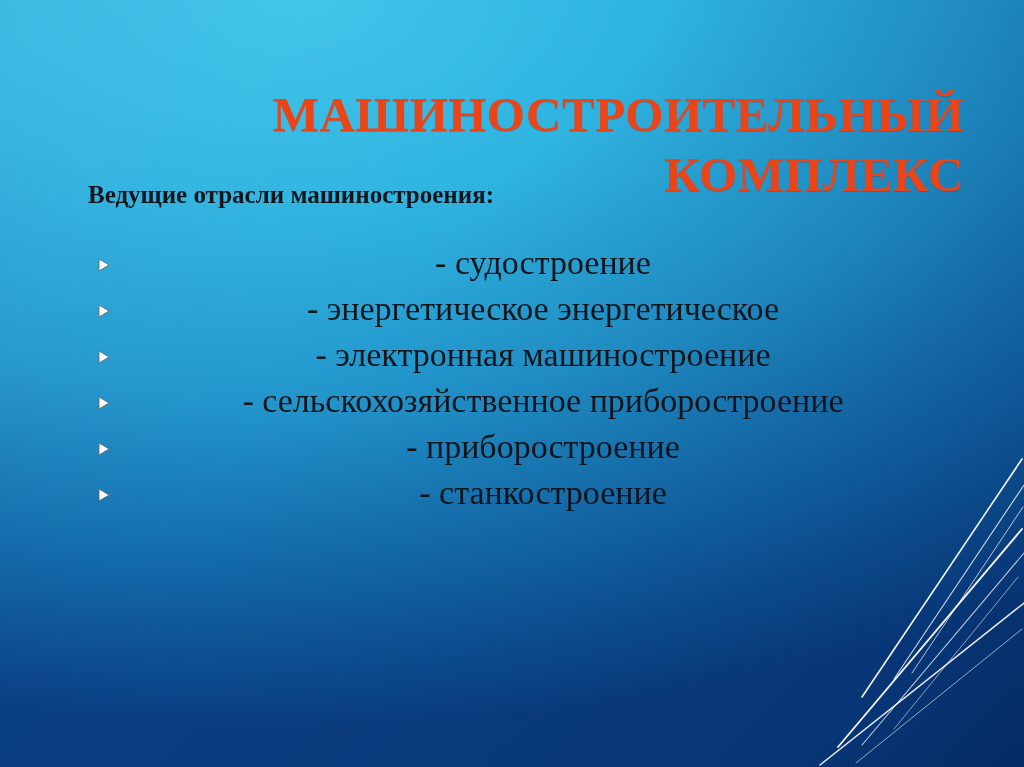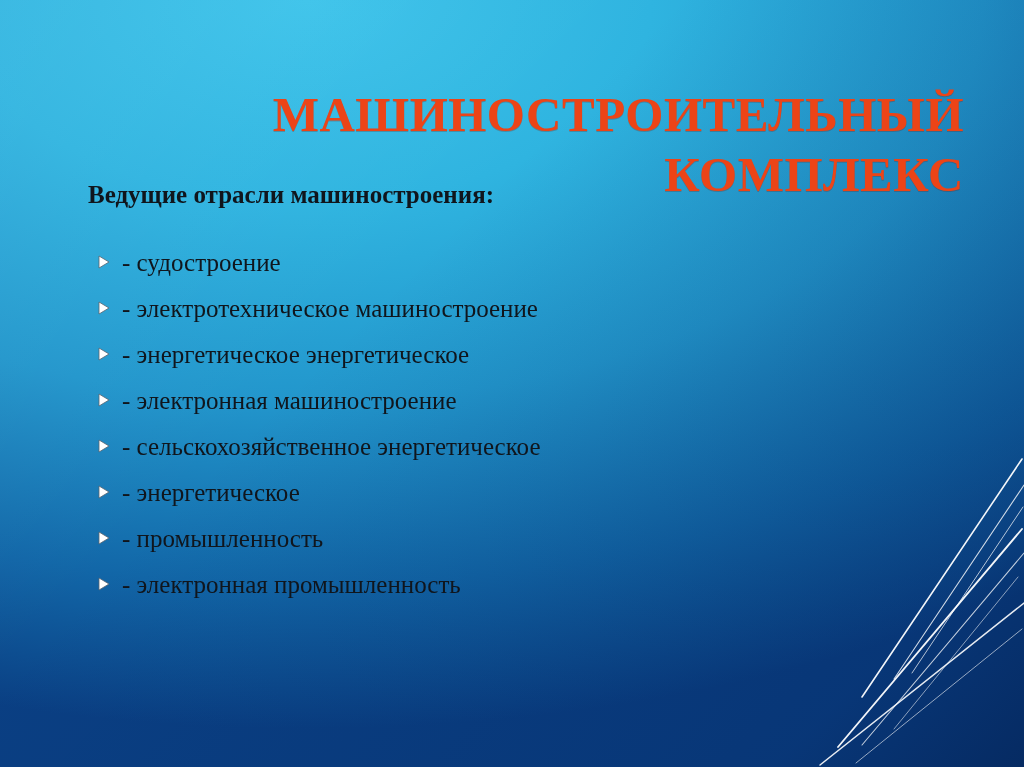--- a/index.html
+++ b/index.html
@@ -78,22 +78,23 @@
     margin: 0;
     padding: 0;
     list-style: none;
   }
   .bullet {
     display: flex;
     align-items: baseline;
     height: 46px;
     color: #10151c;
     font-family: "Liberation Serif", serif;
-    font-size: 25px;
+    font-size: 34px;
     line-height: 46px;
+    text-align: center;
   }
   .bullet-marker {
     flex: 0 0 auto;
     width: 26px;
     display: inline-block;
     position: relative;
     top: -1px;
   }
   .bullet-marker svg { display: block; }
   .bullet-text {
@@ -133,66 +134,50 @@
             </svg>
         </span>
         <span class="bullet-text">- судостроение</span>
       </li>
       <li class="bullet">
         <span class="bullet-marker">
           <svg width="16" height="16" viewBox="0 0 16 16">
               <path d="M3 2 L13 8 L3 14 Z" fill="#ffffff" stroke="#5b6470" stroke-width="0.8"></path>
             </svg>
         </span>
-        <span class="bullet-text">- электротехническое машиностроение</span>
-      </li>
-      <li class="bullet">
-        <span class="bullet-marker">
-          <svg width="16" height="16" viewBox="0 0 16 16">
-              <path d="M3 2 L13 8 L3 14 Z" fill="#ffffff" stroke="#5b6470" stroke-width="0.8"></path>
-            </svg>
-        </span>
         <span class="bullet-text">- энергетическое энергетическое</span>
       </li>
       <li class="bullet">
         <span class="bullet-marker">
           <svg width="16" height="16" viewBox="0 0 16 16">
               <path d="M3 2 L13 8 L3 14 Z" fill="#ffffff" stroke="#5b6470" stroke-width="0.8"></path>
             </svg>
         </span>
         <span class="bullet-text">- электронная машиностроение</span>
       </li>
       <li class="bullet">
         <span class="bullet-marker">
           <svg width="16" height="16" viewBox="0 0 16 16">
               <path d="M3 2 L13 8 L3 14 Z" fill="#ffffff" stroke="#5b6470" stroke-width="0.8"></path>
             </svg>
         </span>
-        <span class="bullet-text">- сельскохозяйственное энергетическое</span>
+        <span class="bullet-text">- сельскохозяйственное приборостроение</span>
       </li>
       <li class="bullet">
         <span class="bullet-marker">
           <svg width="16" height="16" viewBox="0 0 16 16">
               <path d="M3 2 L13 8 L3 14 Z" fill="#ffffff" stroke="#5b6470" stroke-width="0.8"></path>
             </svg>
         </span>
-        <span class="bullet-text">- энергетическое</span>
+        <span class="bullet-text">- приборостроение</span>
       </li>
       <li class="bullet">
         <span class="bullet-marker">
           <svg width="16" height="16" viewBox="0 0 16 16">
               <path d="M3 2 L13 8 L3 14 Z" fill="#ffffff" stroke="#5b6470" stroke-width="0.8"></path>
             </svg>
         </span>
-        <span class="bullet-text">- промышленность</span>
-      </li>
-      <li class="bullet">
-        <span class="bullet-marker">
-          <svg width="16" height="16" viewBox="0 0 16 16">
-              <path d="M3 2 L13 8 L3 14 Z" fill="#ffffff" stroke="#5b6470" stroke-width="0.8"></path>
-            </svg>
-        </span>
-        <span class="bullet-text">- электронная промышленность</span>
+        <span class="bullet-text">- станкостроение</span>
       </li>
     </ul>
 
   </div>
 </div>
 
 </body></html>

